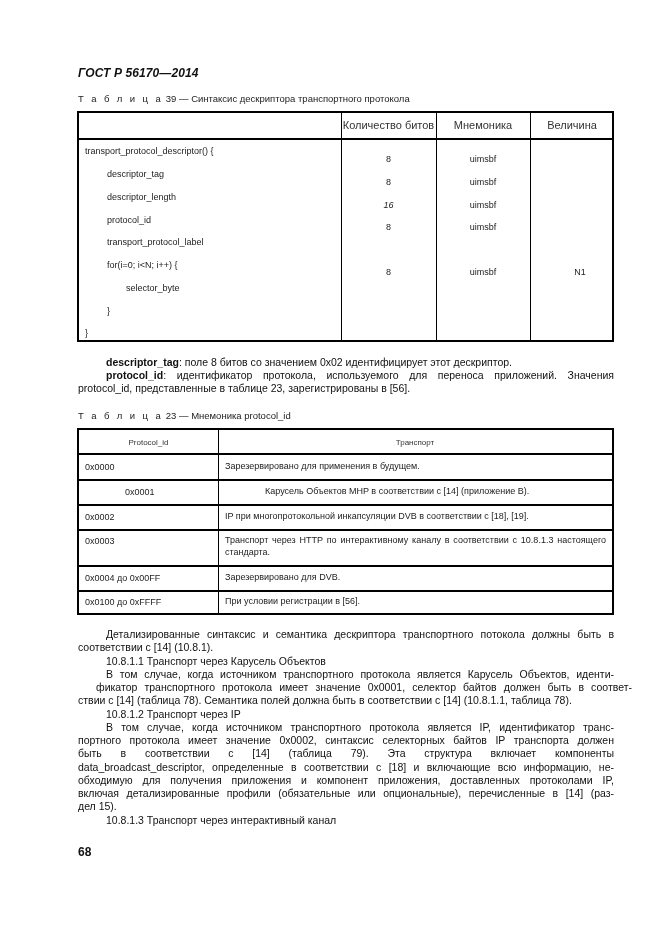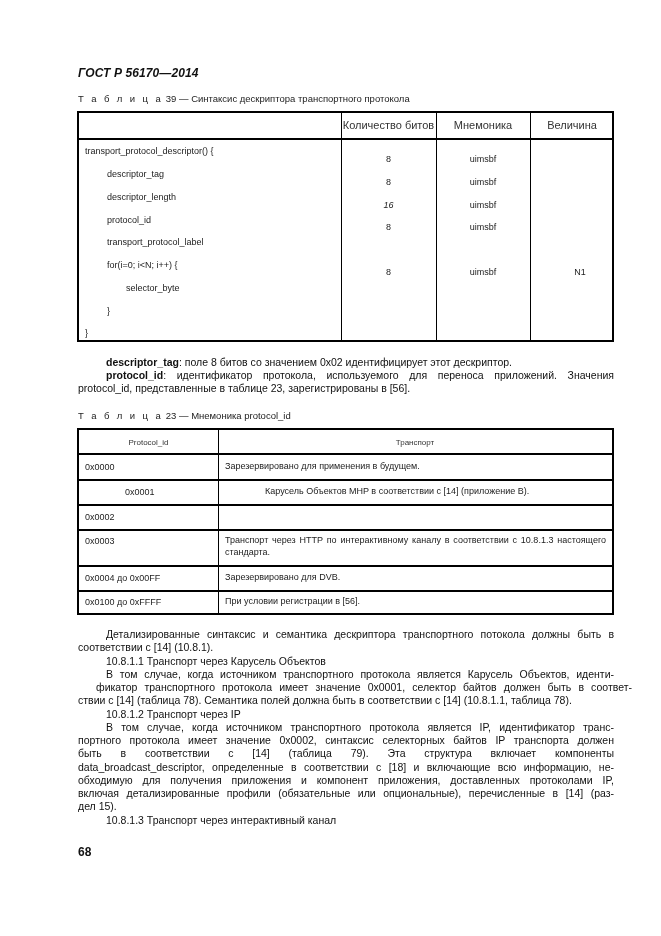--- a/index.html
+++ b/index.html
@@ -114,20 +114,21 @@
     <div class="c2" style="top:6px;">Зарезервировано для применения в будущем.</div>
   </div>
   <div class="rowline" style="top:49px;"></div>
   <div class="row" style="top:51px; height:24px;margin-left:40px;">
     <div class="c1" style="top:6px;">0x0001</div>
     <div class="c2" style="top:5px;">Карусель Объектов MHP в соответствии с [14] (приложение В).</div>
   </div>
   <div class="rowline" style="top:74px;"></div>
   <div class="row" style="top:76px; height:24px;">
     <div class="c1" style="top:6px;">0x0002</div>
+    <div class="c2" style="top:5px;">IP при многопротокольной инкапсуляции DVB в соответствии с [18], [19].</div>
   </div>
   <div class="rowline" style="top:99px;"></div>
   <div class="row" style="top:101px; height:34px;padding-left:33px;">
     <div class="c1" style="top:5px;">0x0003</div>
     <div class="c2" style="top:4px;">Транспорт через HTTP по интерактивному каналу в соответствии с 10.8.1.3 настоящего стандарта.</div>
   </div>
   <div class="rowline" style="top:135px;"></div>
   <div class="row" style="top:137px; height:24px;">
     <div class="c1" style="top:6px;">0x0004 до 0x00FF</div>
     <div class="c2" style="top:5px;">Зарезервировано для DVB.</div>

